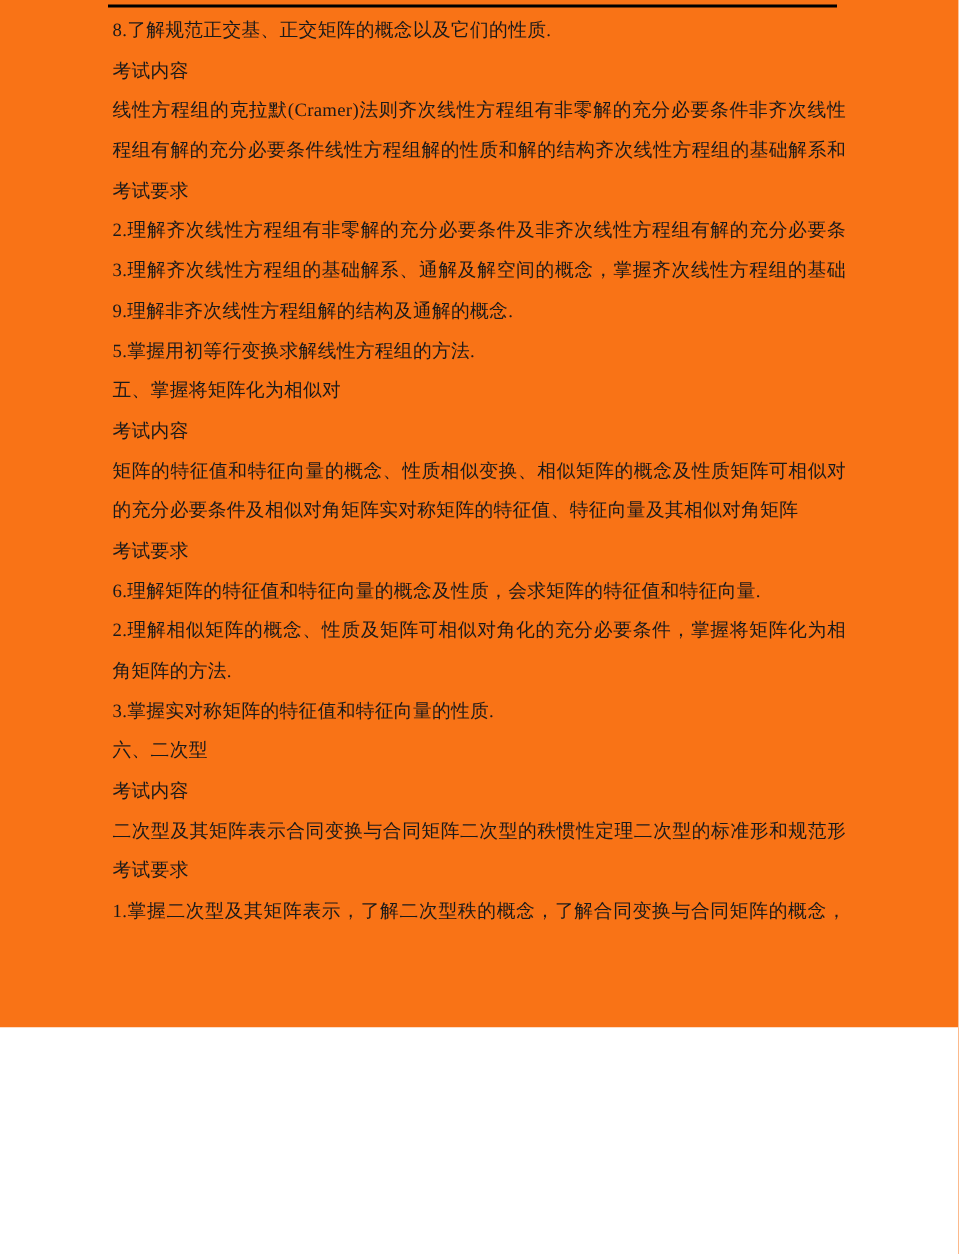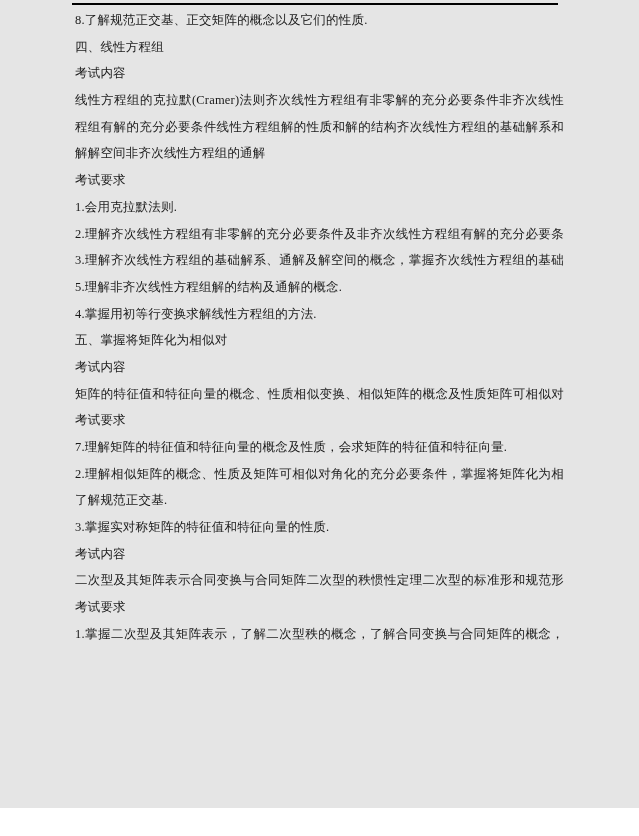--- a/index.html
+++ b/index.html
@@ -3,22 +3,22 @@
 <meta charset="utf-8">
 <style>
   html, body {
     margin: 0;
     padding: 0;
     background: #ffffff;
   }
   .page {
     position: relative;
     width: 639px;
-    height: 808px;
-    background: #e5e5e5;
+    height: 685px;
+    background: #f97316;
     overflow: hidden;
     font-family: "Liberation Serif", "DejaVu Serif", serif;
     color: #1a1a1a;
   }
   .top-rule {
     position: absolute;
     left: 72px;
     top: 3px;
     width: 486px;
     height: 2px;
@@ -55,38 +55,37 @@
     color: #1a1a1a;
   }
 </style>
 </head>
 <body>
 
 <div class="page">
   <div class="top-rule"></div>
   <div class="text-column">
       <div class="line">8.了解规范正交基、正交矩阵的概念以及它们的性质.</div>
-      <div class="line">四、线性方程组</div>
       <div class="line">考试内容</div>
       <div class="line just">线性方程组的克拉默(Cramer)法则齐次线性方程组有非零解的充分必要条件非齐次线性方</div>
       <div class="line just">程组有解的充分必要条件线性方程组解的性质和解的结构齐次线性方程组的基础解系和通</div>
-      <div class="line">解解空间非齐次线性方程组的通解</div>
       <div class="line">考试要求</div>
-      <div class="line">1.会用克拉默法则.</div>
       <div class="line just">2.理解齐次线性方程组有非零解的充分必要条件及非齐次线性方程组有解的充分必要条件.</div>
       <div class="line just">3.理解齐次线性方程组的基础解系、通解及解空间的概念，掌握齐次线性方程组的基础解系</div>
-      <div class="line">5.理解非齐次线性方程组解的结构及通解的概念.</div>
-      <div class="line">4.掌握用初等行变换求解线性方程组的方法.</div>
+      <div class="line">9.理解非齐次线性方程组解的结构及通解的概念.</div>
+      <div class="line">5.掌握用初等行变换求解线性方程组的方法.</div>
       <div class="line">五、掌握将矩阵化为相似对</div>
       <div class="line">考试内容</div>
       <div class="line just">矩阵的特征值和特征向量的概念、性质相似变换、相似矩阵的概念及性质矩阵可相似对角化</div>
+      <div class="line">的充分必要条件及相似对角矩阵实对称矩阵的特征值、特征向量及其相似对角矩阵</div>
       <div class="line">考试要求</div>
-      <div class="line">7.理解矩阵的特征值和特征向量的概念及性质，会求矩阵的特征值和特征向量.</div>
+      <div class="line">6.理解矩阵的特征值和特征向量的概念及性质，会求矩阵的特征值和特征向量.</div>
       <div class="line just">2.理解相似矩阵的概念、性质及矩阵可相似对角化的充分必要条件，掌握将矩阵化为相似对</div>
-      <div class="line">了解规范正交基.</div>
+      <div class="line">角矩阵的方法.</div>
       <div class="line">3.掌握实对称矩阵的特征值和特征向量的性质.</div>
+      <div class="line">六、二次型</div>
       <div class="line">考试内容</div>
       <div class="line just">二次型及其矩阵表示合同变换与合同矩阵二次型的秩惯性定理二次型的标准形和规范形用</div>
       <div class="line">考试要求</div>
       <div class="line just">1.掌握二次型及其矩阵表示，了解二次型秩的概念，了解合同变换与合同矩阵的概念，了解</div>
     </div>
   <div class="page-number">8</div>
 </div>
 
 </body></html>

